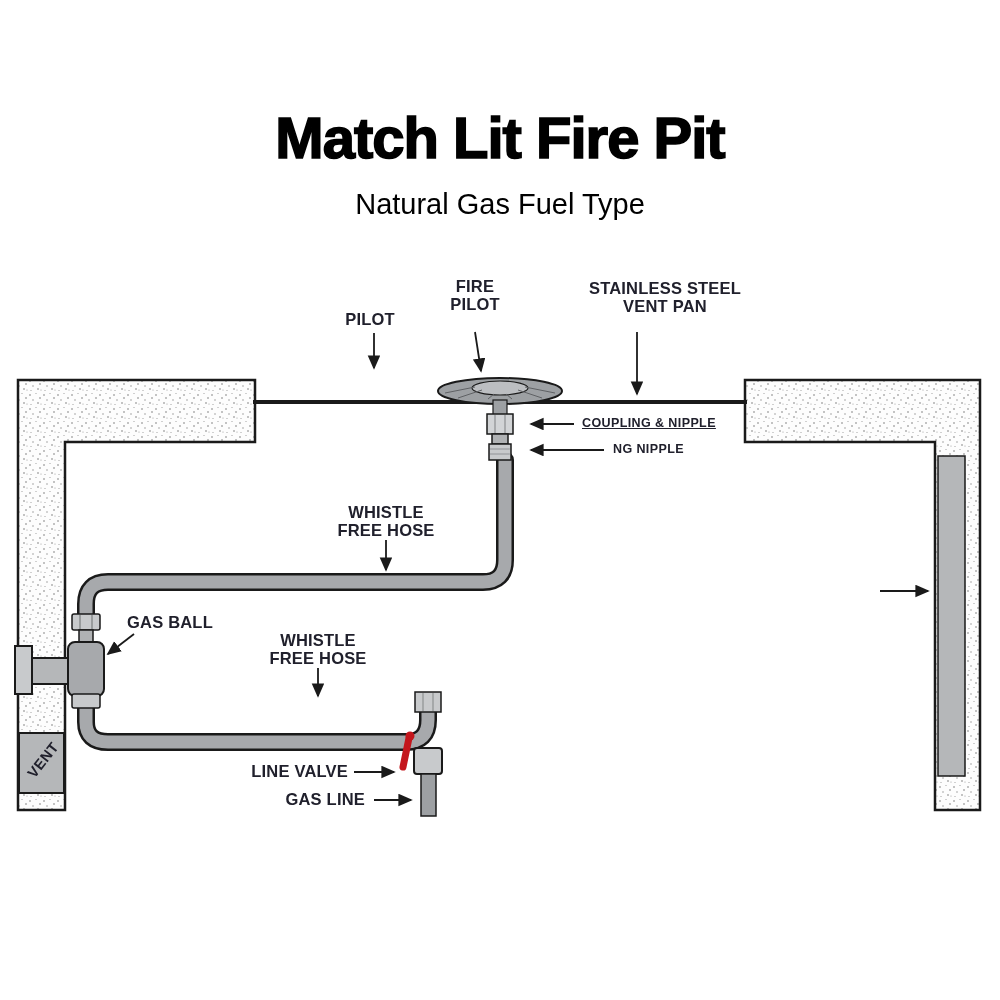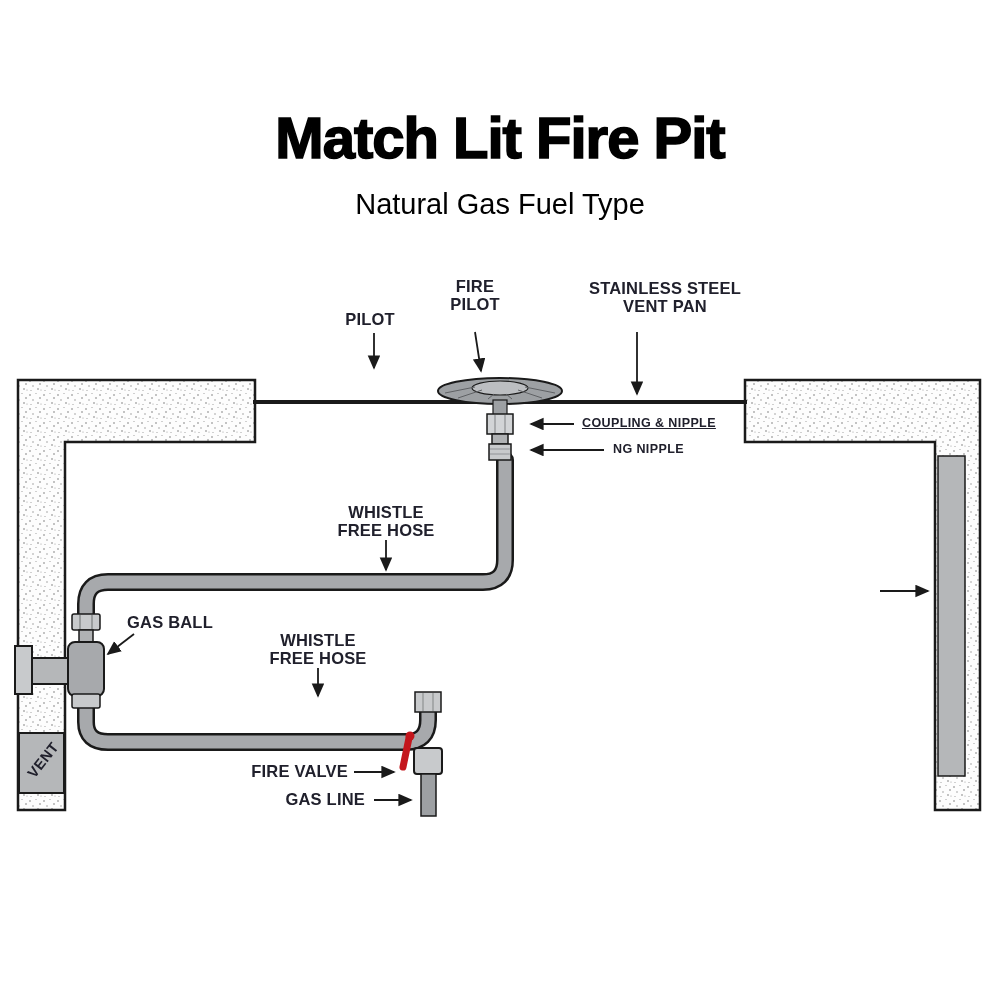--- a/index.html
+++ b/index.html
@@ -140,21 +140,21 @@
   <div class="lbl" style="left:127px;top:614px;">
     <span>GAS BALL</span>
   </div>
 
   <div class="lbl center" style="left:318px;top:632px;">
     <div>WHISTLE</div>
     <div>FREE HOSE</div>
   </div>
 
   <div class="lbl right" style="left:248px;top:763px;width:100px;">
-    <span>FIRE VALVE</span>
+    <span>LINE VALVE</span>
   </div>
 
   <div class="lbl right" style="left:265px;top:791px;width:100px;">
     <span>GAS LINE</span>
   </div>
 
   <div class="vent">
     <span>VENT</span>
   </div>
 

